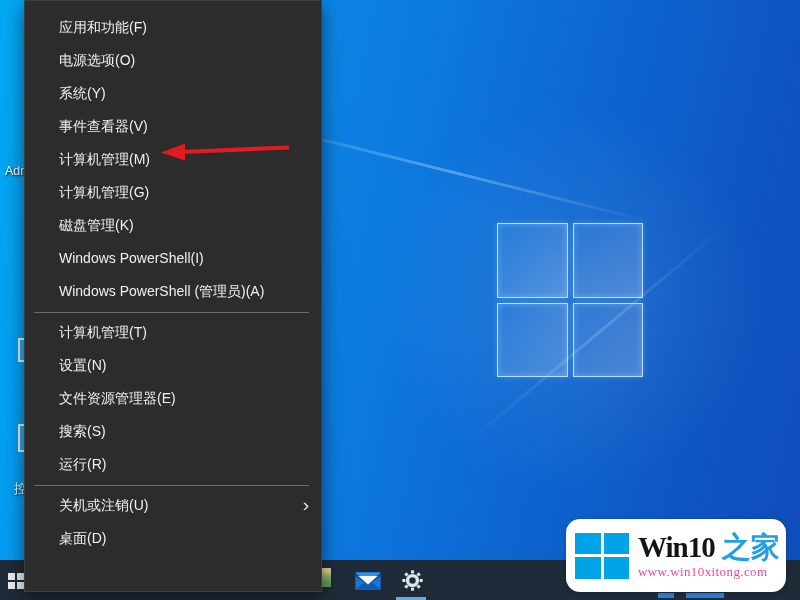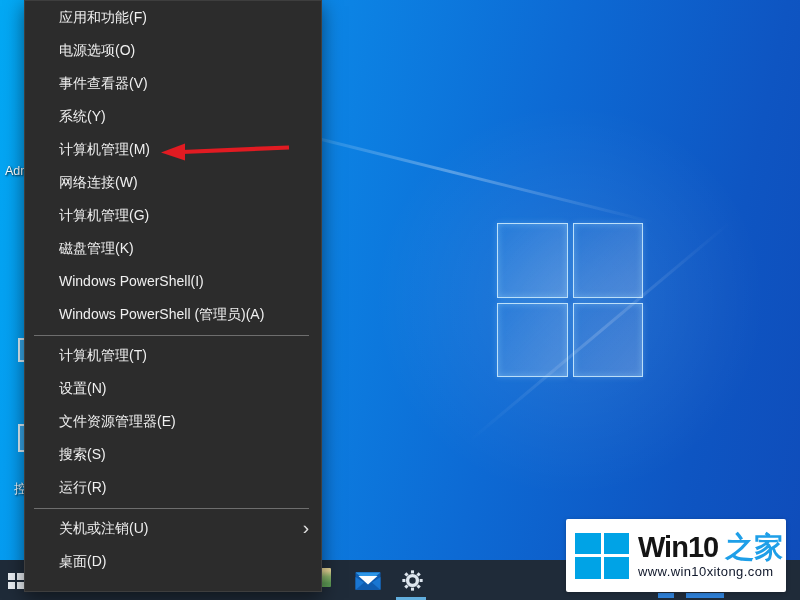--- a/index.html
+++ b/index.html
@@ -37,39 +37,39 @@
     background:linear-gradient(180deg,#e3d394 15%,#8fb56d 45%,#5d9b55 80%);}
   .tb-btn{position:absolute;top:0;width:40px;height:40px;display:flex;align-items:center;justify-content:center;}
   .tb-mail{left:348px;} .tb-gear{left:392px;}
   .tb-indicator{position:absolute;left:396px;top:37px;width:30px;height:3px;background:#61aede;}
   .tray-sliver{position:absolute;background:#2e7fd6;height:5px;top:33px;z-index:5;}
   .ts1{left:658px;width:16px;} .ts2{left:686px;width:38px;}
 
   
   .winx-menu{position:absolute;left:24px;top:0;width:298px;height:592px;z-index:6;
     background:#2c2c2c;border:1px solid #3e3e3e;box-sizing:border-box;
-    box-shadow:0 6px 18px rgba(0,0,0,.5);}
+    box-shadow:0 6px 18px rgba(0,0,0,.5);padding-top:10px;}
   .menu-item{height:33px;line-height:33px;padding-left:34px;padding-right:12px;position:relative;
     color:#f0f0f0;font-size:14px;white-space:nowrap;cursor:default;}
   .menu-sep{height:1px;background:#6e6e6e;margin:4px 12px 3px 9px;}
   .mi-chevron{position:absolute;right:12px;top:0;font-size:19px;color:#e2e2e2;line-height:31px;}
 
   
   .anno-arrow{position:absolute;left:156px;top:138px;width:145px;height:26px;z-index:10;}
 
   
   .wm-card{position:absolute;left:566px;top:519px;width:220px;height:73px;background:#fff;z-index:7;
-    border-radius:2px;display:flex;align-items:center;box-shadow:0 1px 4px rgba(0,0,0,.25);}
+    border-radius:14px;display:flex;align-items:center;box-shadow:0 1px 4px rgba(0,0,0,.25);font-family:Liberation Serif, serif;}
   .wm-flag{margin-left:9px;width:54px;height:46px;display:grid;grid-template-columns:1fr 1fr;
     grid-template-rows:1fr 1fr;gap:3px;flex:none;}
   .wm-flag span{background:#00a3e6;}
   .wm-text{margin-left:9px;line-height:1.05;}
   .wm-line1{font-size:29px;font-weight:800;letter-spacing:-1px;color:#141414;white-space:nowrap;}
   .wm-cn{color:#1e9fe8;margin-left:7px;letter-spacing:0;}
-  .wm-url{font-size:13px;color:#0f172a;margin-top:3px;letter-spacing:.4px;}
+  .wm-url{font-size:13px;color:#ec4899;margin-top:3px;letter-spacing:.4px;}
 </style>
 </head>
 <body>
 
 <div class="screen">
 
   <div class="wallpaper">
     <div class="glow"></div>
     <div class="beam beam-a"></div>
     <div class="beam beam-b"></div>
@@ -122,24 +122,23 @@
     </div>
     <div class="tb-indicator"></div>
   </div>
 
   <div class="tray-sliver ts1" style="top:593px;position:absolute;"></div>
   <div class="tray-sliver ts2" style="top:593px;position:absolute;"></div>
 
   <div class="winx-menu">
       <div class="menu-item"><span>应用和功能(F)</span></div>
       <div class="menu-item"><span>电源选项(O)</span></div>
+      <div class="menu-item"><span>系统(Y)</span></div>
       <div class="menu-item"><span>事件查看器(V)</span></div>
-      <div class="menu-item"><span>系统(Y)</span></div>
       <div class="menu-item"><span>计算机管理(M)</span></div>
-      <div class="menu-item"><span>网络连接(W)</span></div>
       <div class="menu-item"><span>计算机管理(G)</span></div>
       <div class="menu-item"><span>磁盘管理(K)</span></div>
       <div class="menu-item"><span>Windows PowerShell(I)</span></div>
       <div class="menu-item"><span>Windows PowerShell (管理员)(A)</span></div>
       <div class="menu-sep"></div>
       <div class="menu-item"><span>计算机管理(T)</span></div>
       <div class="menu-item"><span>设置(N)</span></div>
       <div class="menu-item"><span>文件资源管理器(E)</span></div>
       <div class="menu-item"><span>搜索(S)</span></div>
       <div class="menu-item"><span>运行(R)</span></div>

